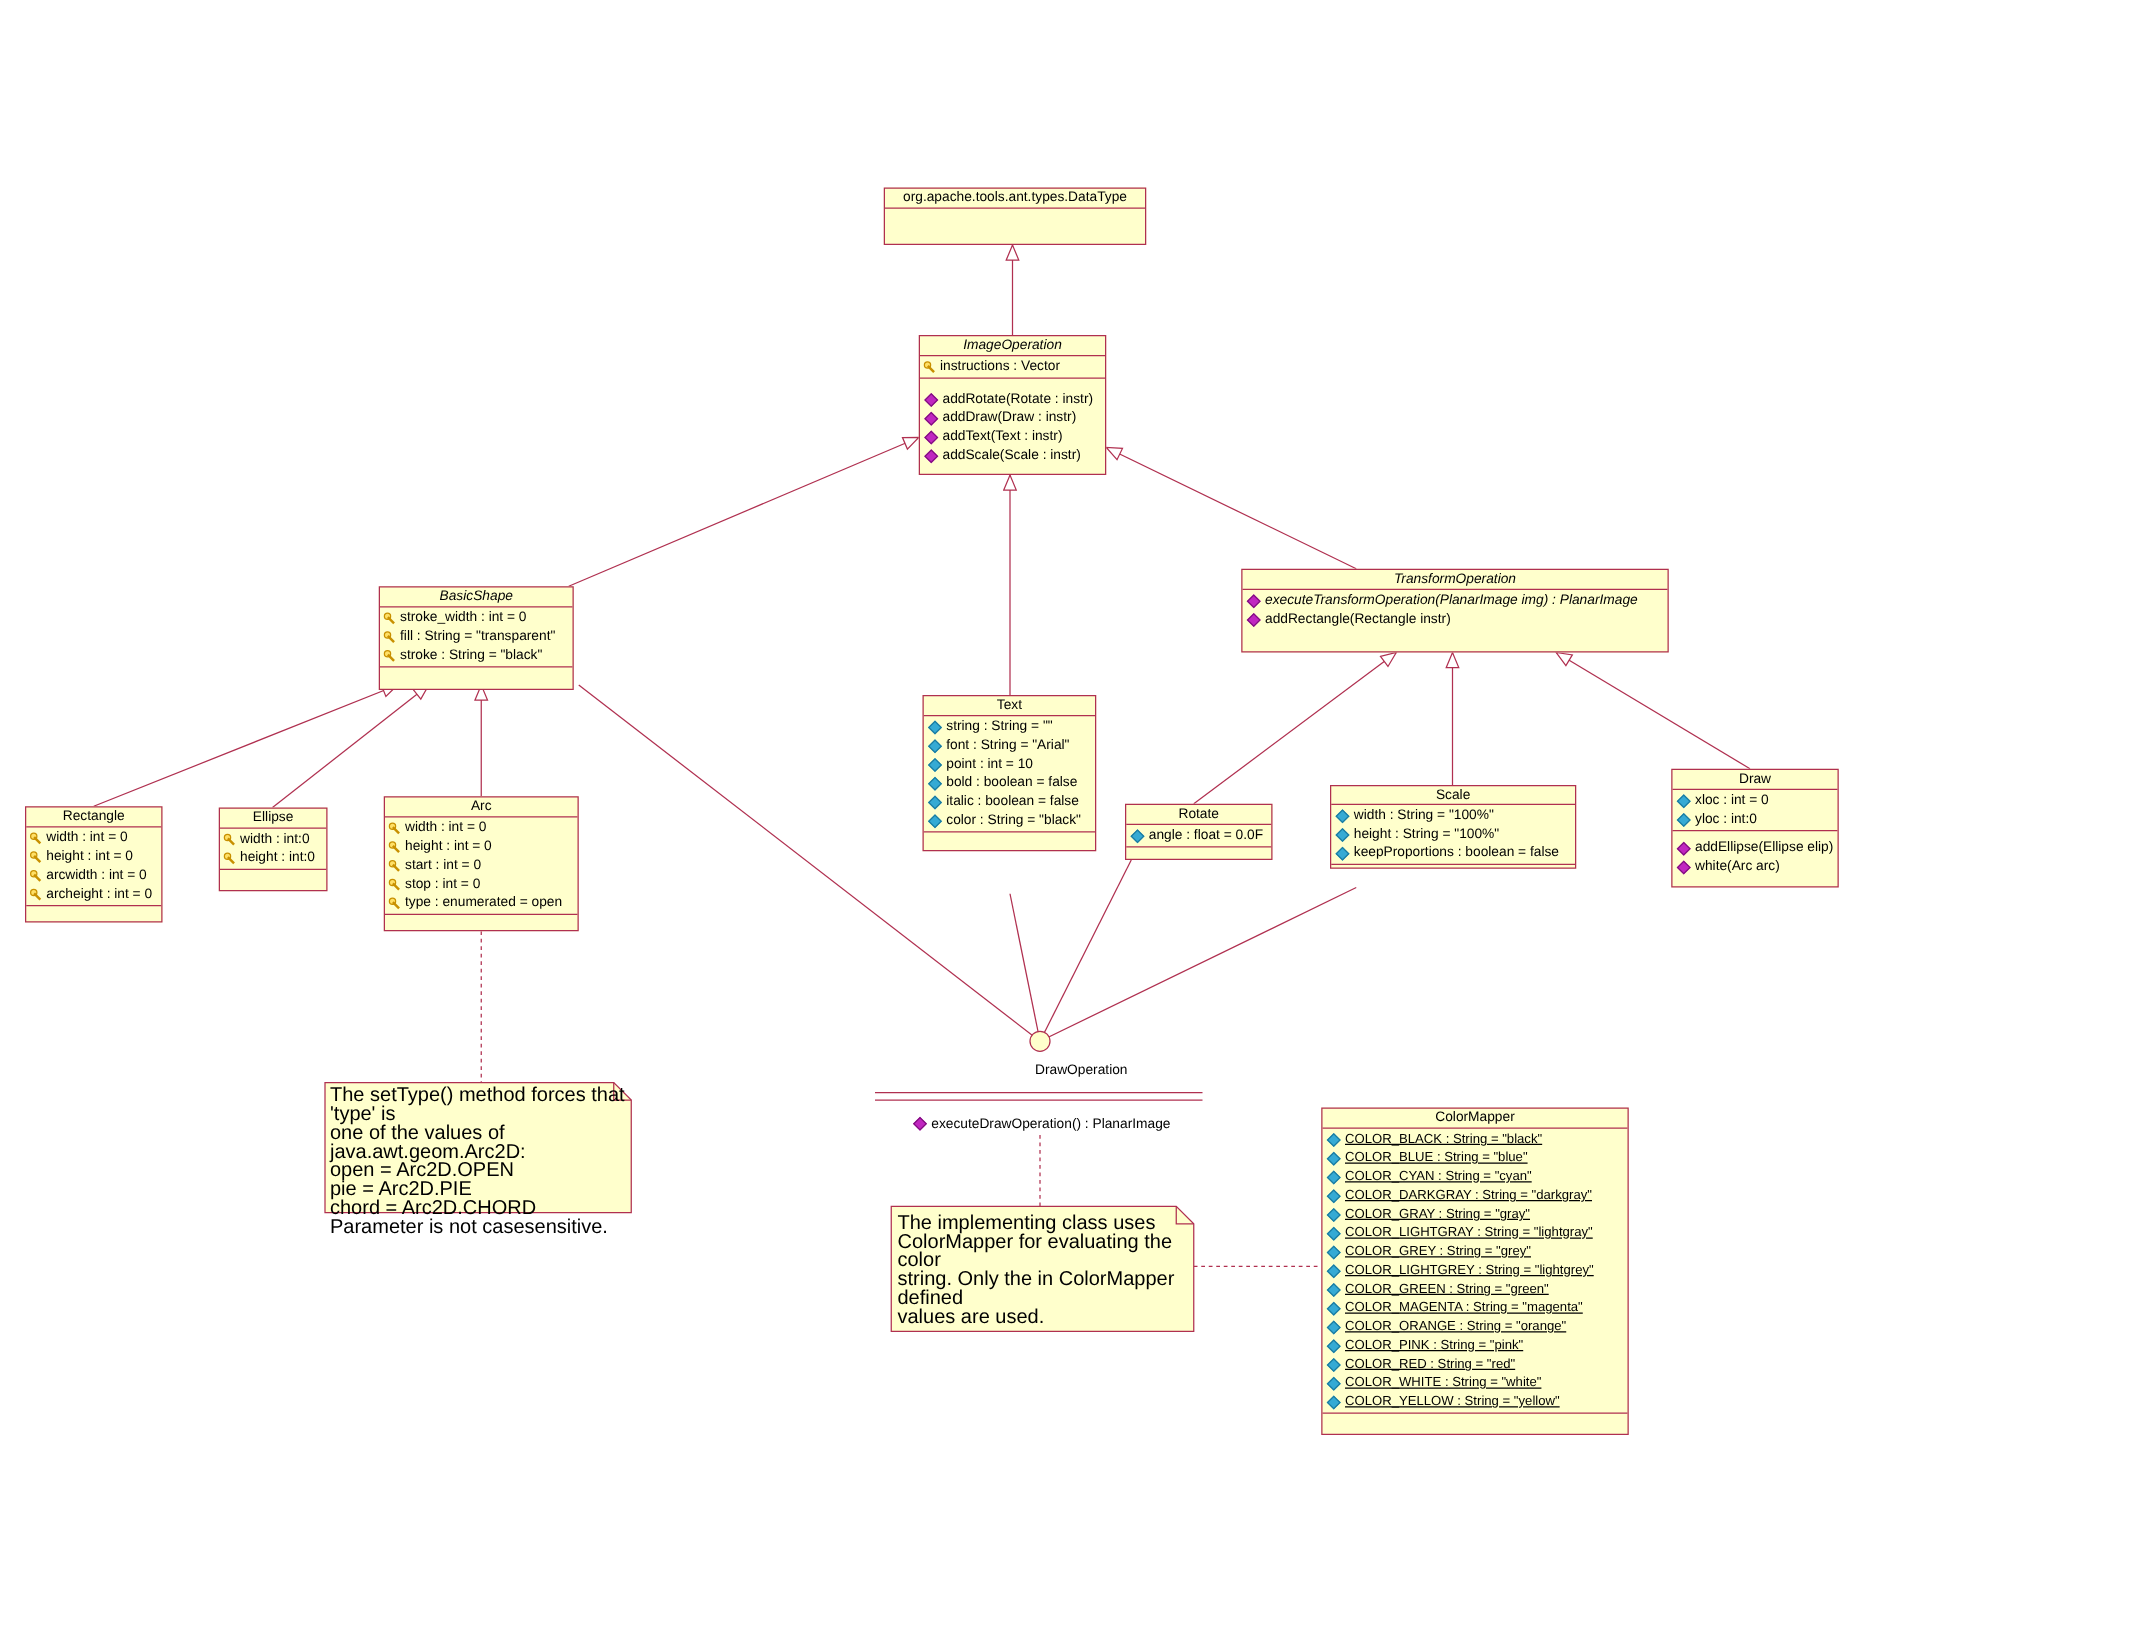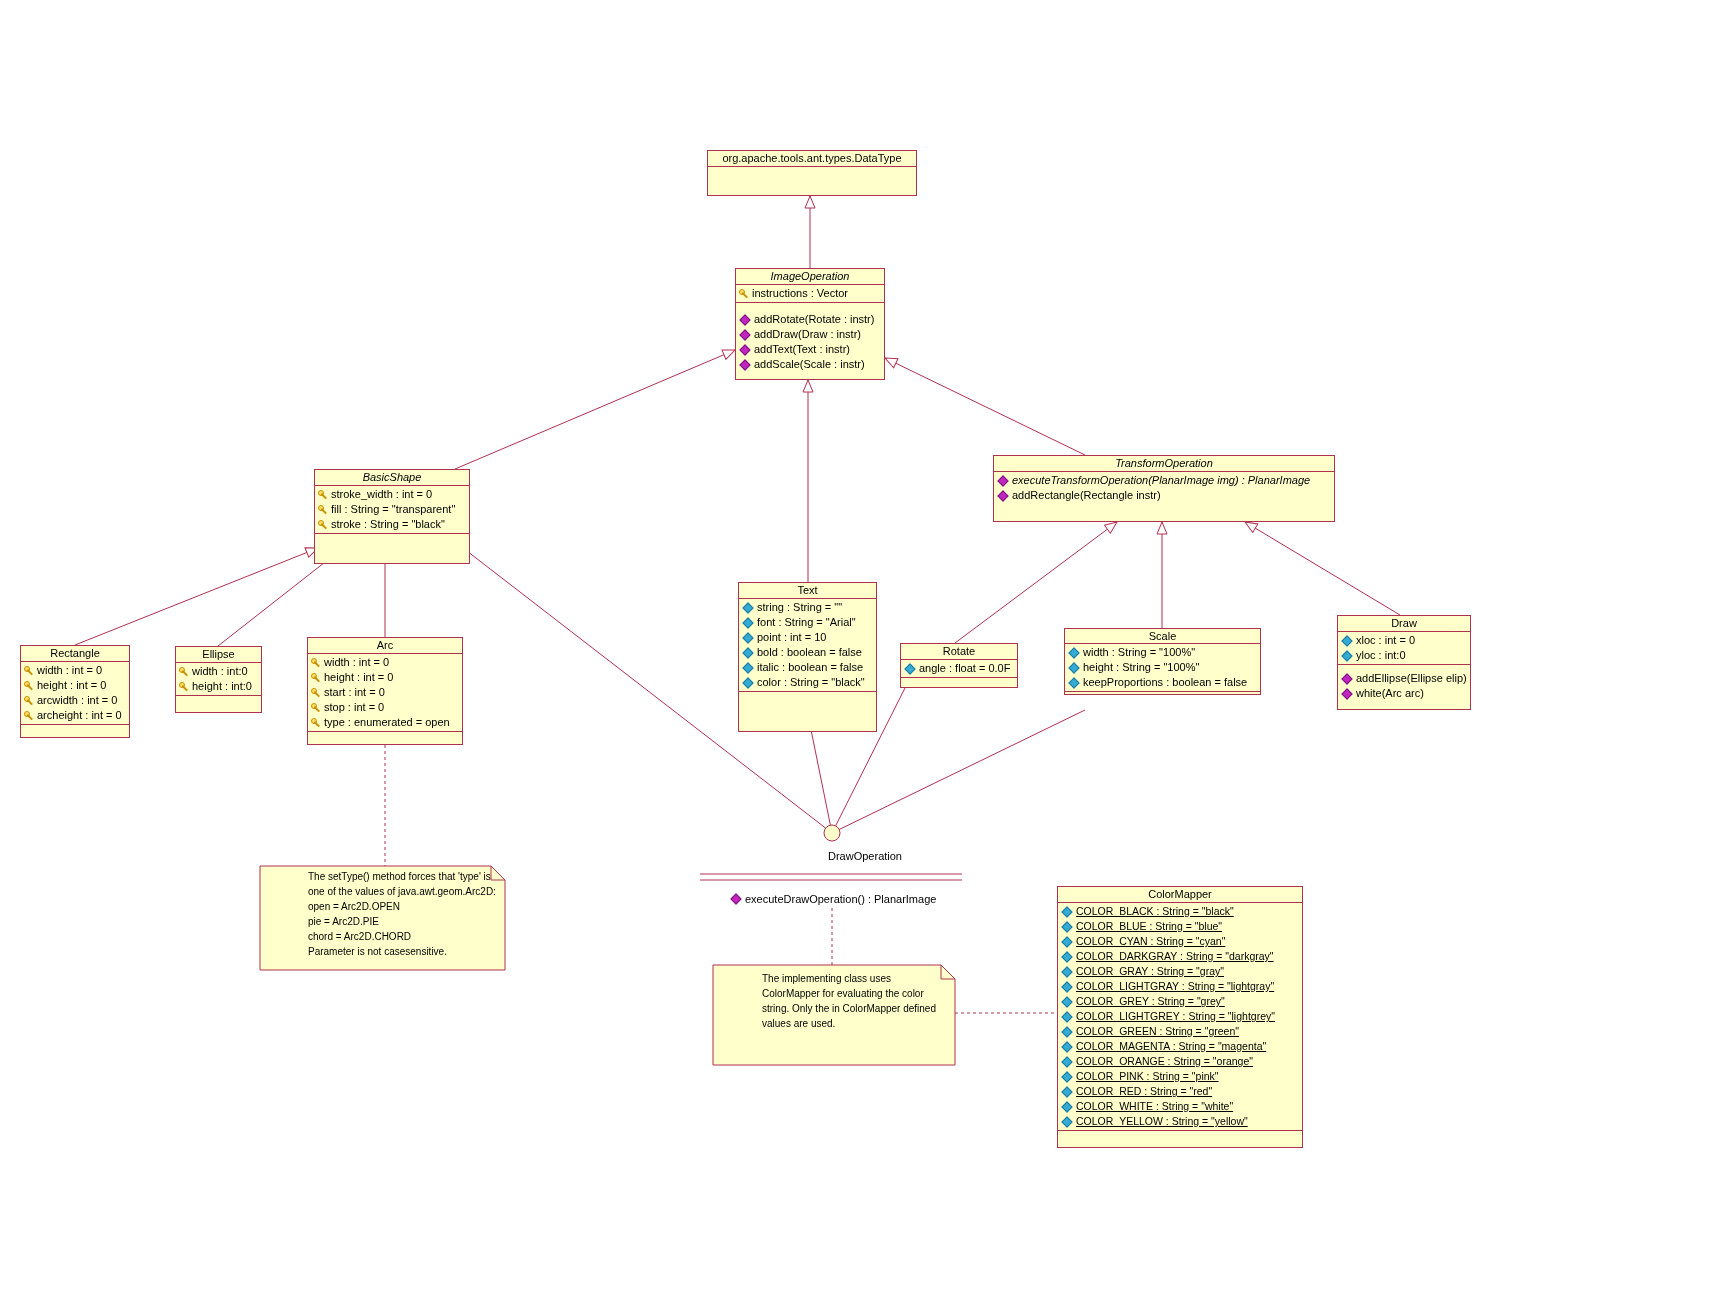--- a/index.html
+++ b/index.html
@@ -39,21 +39,21 @@
     content:""; position:absolute; left:4px; top:4px; width:7px; height:2px;
     background:#c89000; transform:rotate(45deg); transform-origin:0 0;
   }
   
   .icdia { display:inline-block; width:6px; height:6px; margin:2px; flex:0 0 6px; transform:rotate(45deg); }
   .icdia.m { background:#c026c0; border:1px solid #80107f; }
   .icdia.c { background:#35aad4; border:1px solid #1b7ba0; }
 
   .note-text {
     position:absolute; z-index:3; white-space:pre-line;
-    line-height:15px; font-size:10px; color:#000;margin-left:44px;
+    line-height:15px; font-size:16px; color:#000;
   }
   .float-label { position:absolute; z-index:2; line-height:14px;text-align:center; }
 </style>
 </head>
 <body>
 
 <div id="canvas">
 
   <svg class="overlay" width="1713" height="1314">
     <defs>
@@ -118,21 +118,21 @@
           <span class="icdia m"></span>
           <span class="txt">addText(Text : instr)</span>
         </div>
       <div class="row">
           <span class="icdia m"></span>
           <span class="txt">addScale(Scale : instr)</span>
         </div>
     </div>
   </div>
 
-  <div class="uml-class" style="left:314px;top:469px;width:156px;height:95px">
+  <div class="uml-class" style="left:303px;top:469px;width:156px;height:83px">
     <div class="title it">BasicShape</div>
     <div class="sec">
       <div class="row">
           <span class="ickey"></span>
           <span class="txt">stroke_width : int = 0</span>
         </div>
       <div class="row">
           <span class="ickey"></span>
           <span class="txt">fill : String = "transparent"</span>
         </div>
@@ -202,21 +202,21 @@
           <span class="txt">stop : int = 0</span>
         </div>
       <div class="row">
           <span class="ickey"></span>
           <span class="txt">type : enumerated = open</span>
         </div>
     </div>
     <div class="sec"></div>
   </div>
 
-  <div class="uml-class" style="left:738px;top:582px;width:139px;height:150px">
+  <div class="uml-class" style="left:738px;top:556px;width:139px;height:125px">
     <div class="title">Text</div>
     <div class="sec">
       <div class="row">
           <span class="icdia c"></span>
           <span class="txt">string : String = ""</span>
         </div>
       <div class="row">
           <span class="icdia c"></span>
           <span class="txt">font : String = "Arial"</span>
         </div>

